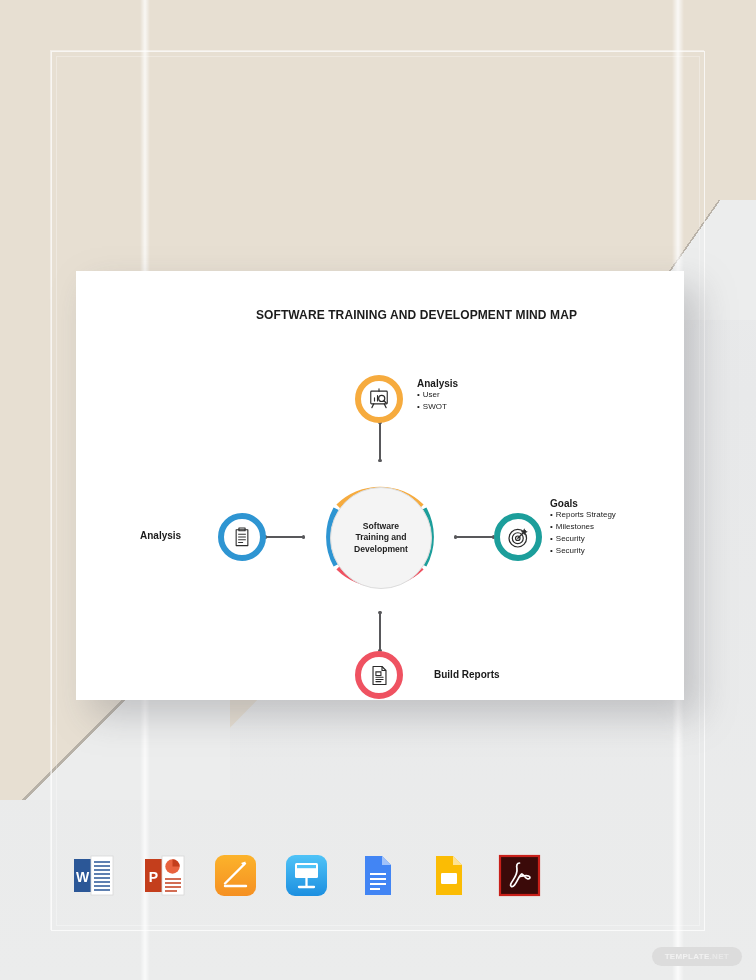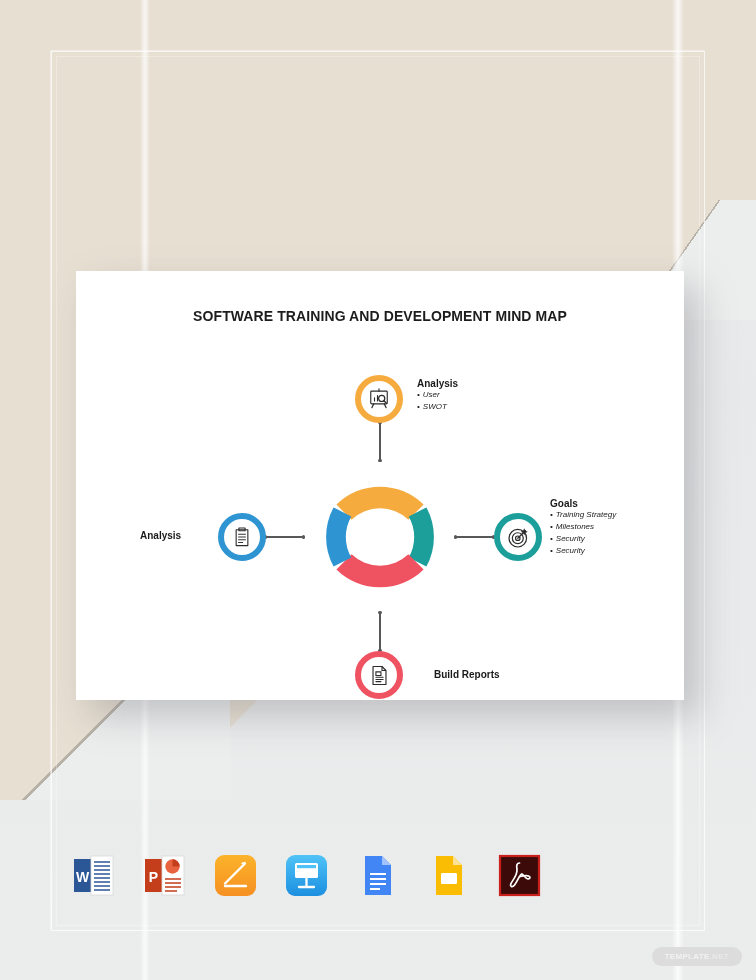--- a/index.html
+++ b/index.html
@@ -41,22 +41,22 @@
   }
   
   .streak{position:absolute;top:0;height:980px;pointer-events:none;}
   
   #card{
     position:absolute;left:76px;top:271px;width:608px;height:429px;
     background:#ffffff;
     box-shadow:14px 16px 34px rgba(120,120,125,0.36);
   }
   #title{
-    position:absolute;left:0;top:37px;width:608px;text-align:center;
-    font-size:14px;font-weight:bold;letter-spacing:.1px;color:#1c1c1c;
+    position:absolute;left:0;top:37px;width:681px;text-align:center;
+    font-size:12px;font-weight:bold;letter-spacing:.1px;color:#1c1c1c;
   }
   
   #stage{position:absolute;left:0;top:60px;width:608px;height:369px;}
 
   
   #hub{position:absolute;left:228px;top:130px;width:152px;height:152px;}
   #hub-inner{
     position:absolute;left:26px;top:26px;width:100px;height:100px;border-radius:50%;
     background:#f4f4f4;border:1px solid #dcdcdc;
     display:flex;align-items:center;justify-content:center;
@@ -66,21 +66,21 @@
   }
   .arcsvg{position:absolute;left:0;top:0;}
 
   
   .node{position:absolute;border-radius:50%;background:#fff;
         display:flex;align-items:center;justify-content:center;}
   .node-icon{position:relative;z-index:2;display:block;}
 
   .nlabel{position:absolute;color:#1a1a1a;}
   .nlabel .nhead{font-size:10px;font-weight:bold;line-height:11px;display:block;}
-  .nlabel ul{margin:0;padding:0;list-style:none;font-style:italic;}
+  .nlabel ul{margin:0;padding:0;list-style:none;}
   .nlabel li{font-size:8px;line-height:12.1px;color:#222;white-space:nowrap;}
   .nlabel li::before{content:"\2022";margin-right:3px;}
 
   .connector{position:absolute;background:#58585b;}
   .cdot{position:absolute;width:3.4px;height:3.4px;border-radius:50%;background:#58585b;}
 
   
   #apps{position:absolute;left:70px;top:846px;width:450px;height:58px;
         display:flex;align-items:center;gap:24px;}
   .app{width:47px;height:47px;position:relative;flex:0 0 auto;}
@@ -130,20 +130,27 @@
       <svg class="arcsvg" width="152" height="152" viewBox="0 0 152 152">
 
         <path d="M 32.4 43.6 A 62 62 0 0 1 119.6 43.6 L 104.4 58.8 A 41 41 0 0 0 47.6 58.8 Z" fill="#F6AB3E"></path>
 
         <path d="M 122.4 46.4 A 62 62 0 0 1 122.4 105.6 L 104.7 96.5 A 41 41 0 0 0 104.7 55.5 Z" fill="#1C9E9B"></path>
 
         <path d="M 119.6 108.4 A 62 62 0 0 1 32.4 108.4 L 47.6 93.2 A 41 41 0 0 0 104.4 93.2 Z" fill="#EF5261"></path>
 
         <path d="M 29.6 105.6 A 62 62 0 0 1 29.6 46.4 L 47.3 55.5 A 41 41 0 0 0 47.3 96.5 Z" fill="#2E95D2"></path>
       </svg>
+      <div id="hub-inner">
+        <div id="hub-label">
+          <span>Software</span><br>
+          <span>Training and</span><br>
+          <span>Development</span>
+        </div>
+      </div>
     </div>
 
     <div class="node" style="left:279px;top:44px;width:48px;height:48px;border:6px solid #F6AB3E;box-sizing:border-box;">
       <svg class="node-icon" width="24" height="24" viewBox="0 0 32 32">
         <g fill="none" stroke="#2b2b2b" stroke-width="1.5" stroke-linecap="round" stroke-linejoin="round">
           <rect x="5" y="5.5" width="22" height="17" rx="1.2"></rect>
           <path d="M16 2.5 v3"></path>
           <path d="M9 22.5 l-2.5 5 M23 22.5 l2.5 5"></path>
           <path d="M10 18.5 v-4 M14 18.5 v-7"></path>
         </g>
@@ -166,21 +173,21 @@
           <circle cx="15" cy="17" r="7.6"></circle>
           <circle cx="15" cy="17" r="3.1"></circle>
         </g>
         <path d="M15 17 L25.5 6.5" stroke="#2b2b2b" stroke-width="1.8" stroke-linecap="round" fill="none"></path>
         <path d="M24 3.2 l1.6 3.3 3.3 1.6 -3.3 1.6 -1.6 3.3 -1.6 -3.3 -3.3 -1.6 3.3 -1.6 z" fill="#2b2b2b"></path>
       </svg>
     </div>
     <div class="nlabel" style="left:474px;top:167px;">
       <span class="nhead">Goals</span>
       <ul>
-        <li>Training Strategy</li>
+        <li>Reports Strategy</li>
         <li>Milestones</li>
         <li>Security</li>
         <li>Security</li>
       </ul>
     </div>
 
     <div class="node" style="left:279px;top:320px;width:48px;height:48px;border:6px solid #EF5261;box-sizing:border-box;">
       <svg class="node-icon" width="23" height="23" viewBox="0 0 32 32">
         <g fill="none" stroke="#2b2b2b" stroke-width="1.6" stroke-linejoin="round">
           <path d="M7 3.5 h12.5 L25 9 v19.5 H7 z"></path>

